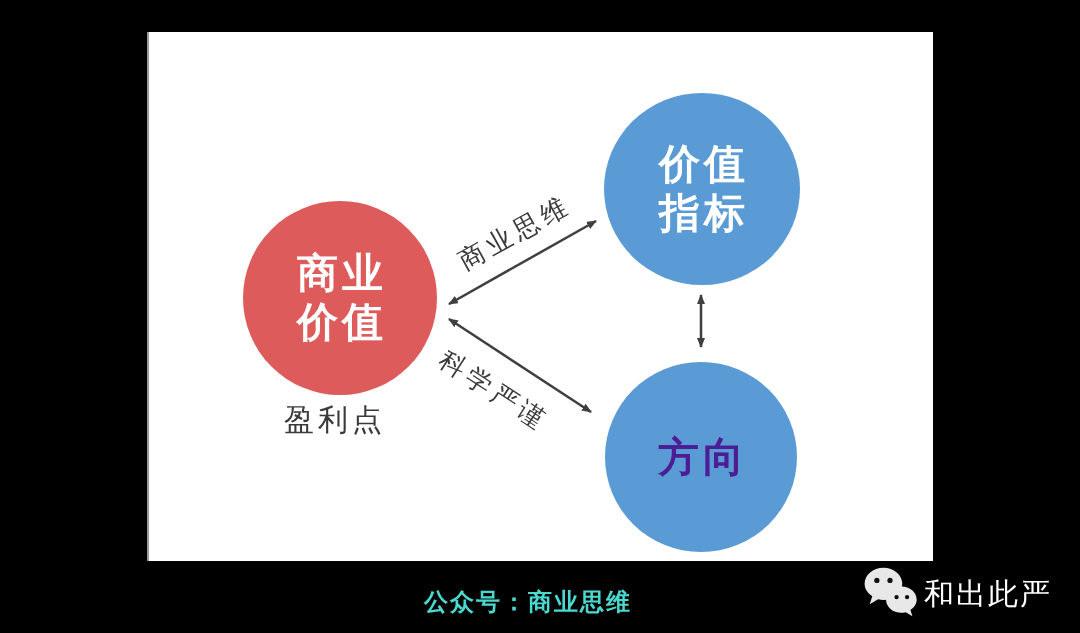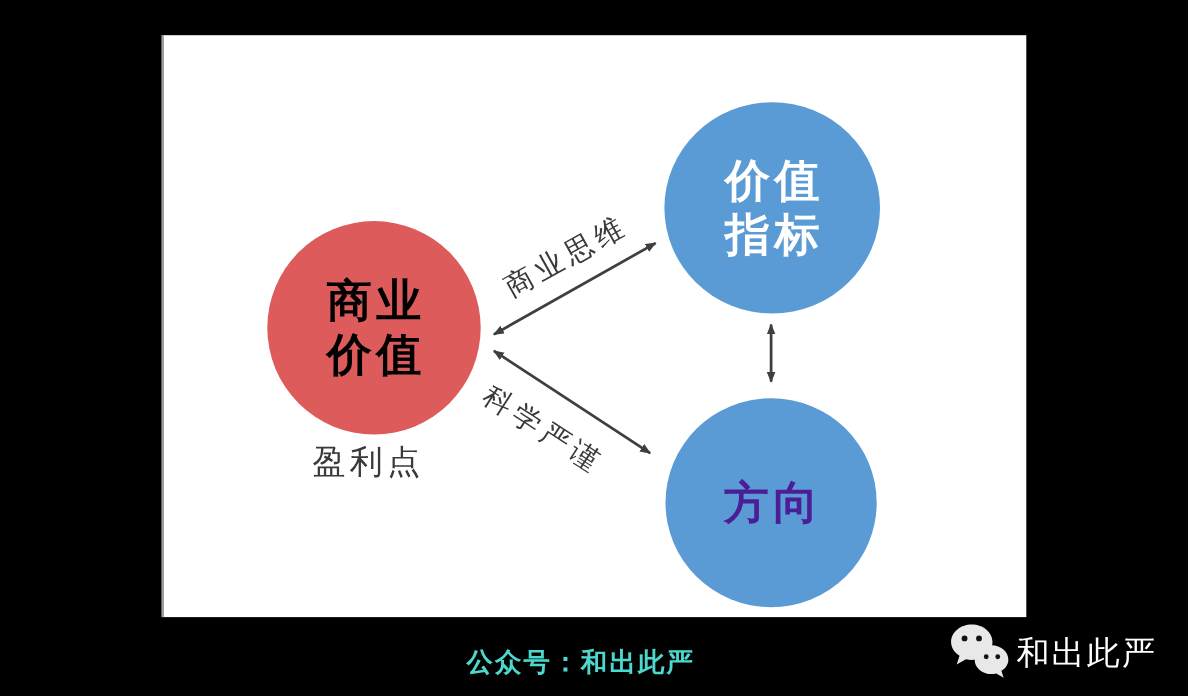--- a/index.html
+++ b/index.html
@@ -103,40 +103,40 @@
     <defs>
       <marker id="ah" markerWidth="11" markerHeight="9" refX="9" refY="4" orient="auto-start-reverse" markerUnits="userSpaceOnUse">
         <path d="M0,0 L10,4 L0,8 z" fill="#3f3f3f" style="fill: rgb(63, 63, 63);"></path>
       </marker>
     </defs>
     <line x1="449" y1="304" x2="596" y2="221" stroke="#3f3f3f" stroke-width="2.5" marker-start="url(#ah)" marker-end="url(#ah)" style="stroke: rgb(63, 63, 63);"></line>
     <line x1="449" y1="319" x2="591" y2="412" stroke="#3f3f3f" stroke-width="2.5" marker-start="url(#ah)" marker-end="url(#ah)" style="stroke: rgb(63, 63, 63);"></line>
     <line x1="701" y1="295" x2="701" y2="347" stroke="#3f3f3f" stroke-width="2.5" marker-start="url(#ah)" marker-end="url(#ah)" style="stroke: rgb(63, 63, 63);"></line>
   </svg>
 
-  <div class="node node-business" style="background-color: rgb(222, 91, 91); color: #000000;">
+  <div class="node node-business" style="background-color: rgb(222, 91, 91); color: #ffffff;">
     <div>商业</div>
     <div>价值</div>
   </div>
 
   <div class="node node-metrics" style="background-color: rgb(90, 155, 213); color: rgb(255, 255, 255);">
     <div>价值</div>
     <div>指标</div>
   </div>
 
   <div class="node node-hypothesis" style="background-color: rgb(90, 155, 213); color: #4c1d95;">
     <div>方向</div>
   </div>
 
   <span class="edge-label edge-label-top" style="color: rgb(58, 58, 58);">商业思维</span>
   <span class="edge-label edge-label-bottom" style="color: rgb(58, 58, 58);">科学严谨</span>
 
   <span class="annotation" style="color: rgb(58, 58, 58);">盈利点</span>
 
-  <div class="caption" style="color: rgb(75, 217, 207);">公众号：和出此严</div>
+  <div class="caption" style="color: rgb(75, 217, 207);">公众号：商业思维</div>
 
   <div class="brand">
     <svg class="wechat-icon" width="56" height="60" viewBox="0 0 64 68" xmlns="http://www.w3.org/2000/svg">
       <g fill="#e8e8e8" style="fill: rgb(232, 232, 232);">
         <path d="M24.5 4 C12.5 4 3 12.2 3 22.2 c0 5.9 3.4 11 8.8 14.2 l-3 9.2 9.6-5.6 c2 .5 4 .8 6.1 .8 12 0 21.5-8.2 21.5-18.6 C46 12.2 36.5 4 24.5 4 z"></path>
         <path d="M45 25.5 c-9.7 0-17.5 6.7-17.5 15 0 8.3 7.8 15 17.5 15 1.7 0 3.4-.2 5-.6 l7.6 4.4 -2.3-7.2 c4.4-2.7 7.2-7 7.2-11.6 0-8.3-7.8-15-17.5-15 z"></path>
       </g>
       <g fill="#111">
         <circle cx="17" cy="18.5" r="3"></circle>
         <circle cx="32" cy="18.5" r="3"></circle>

